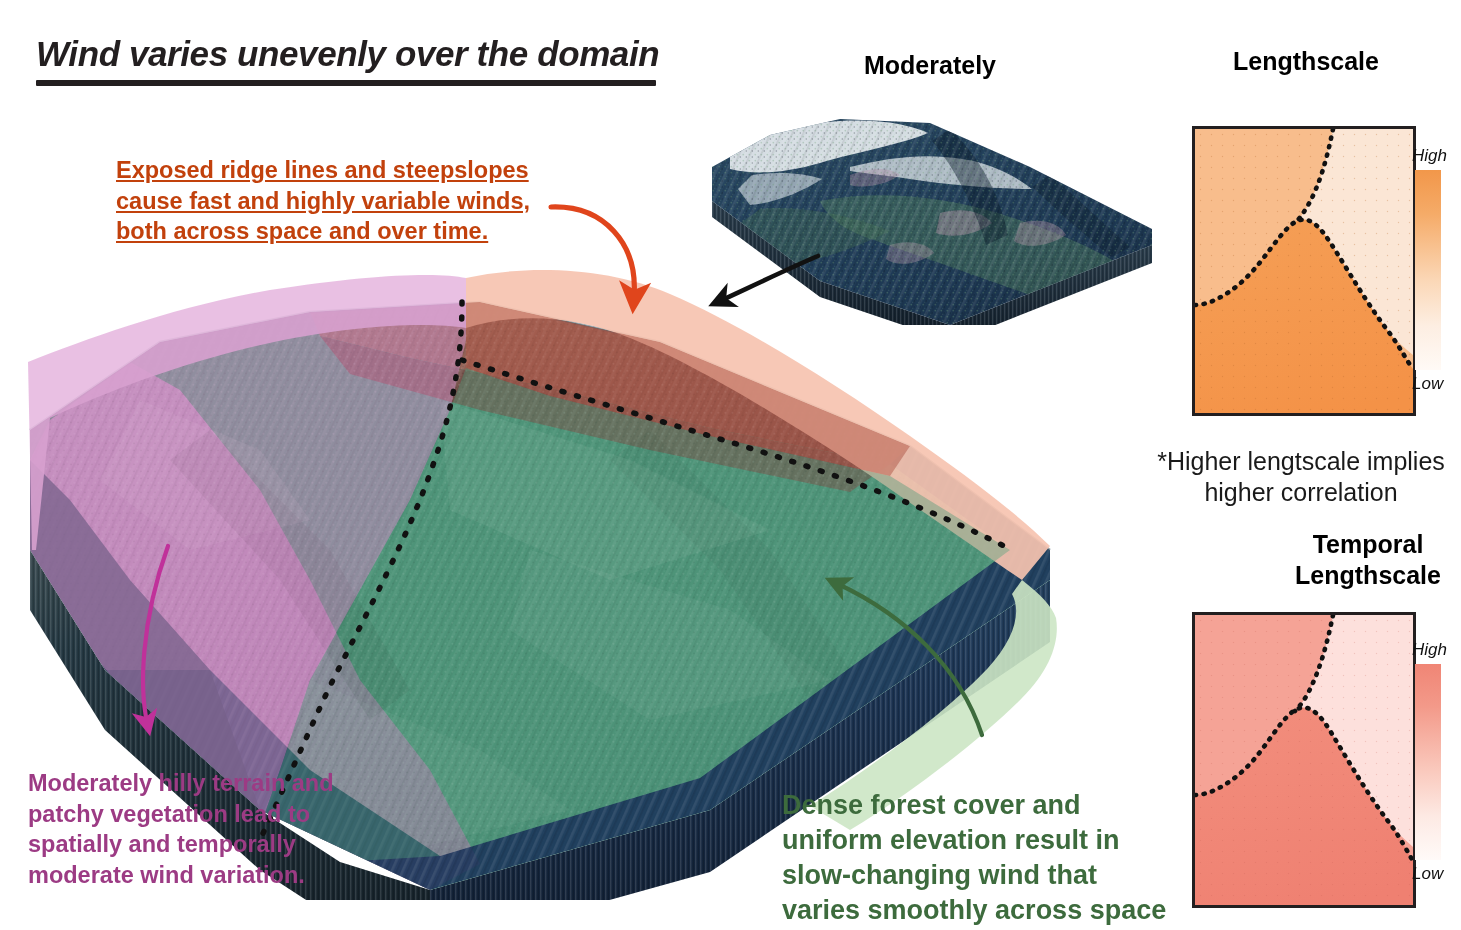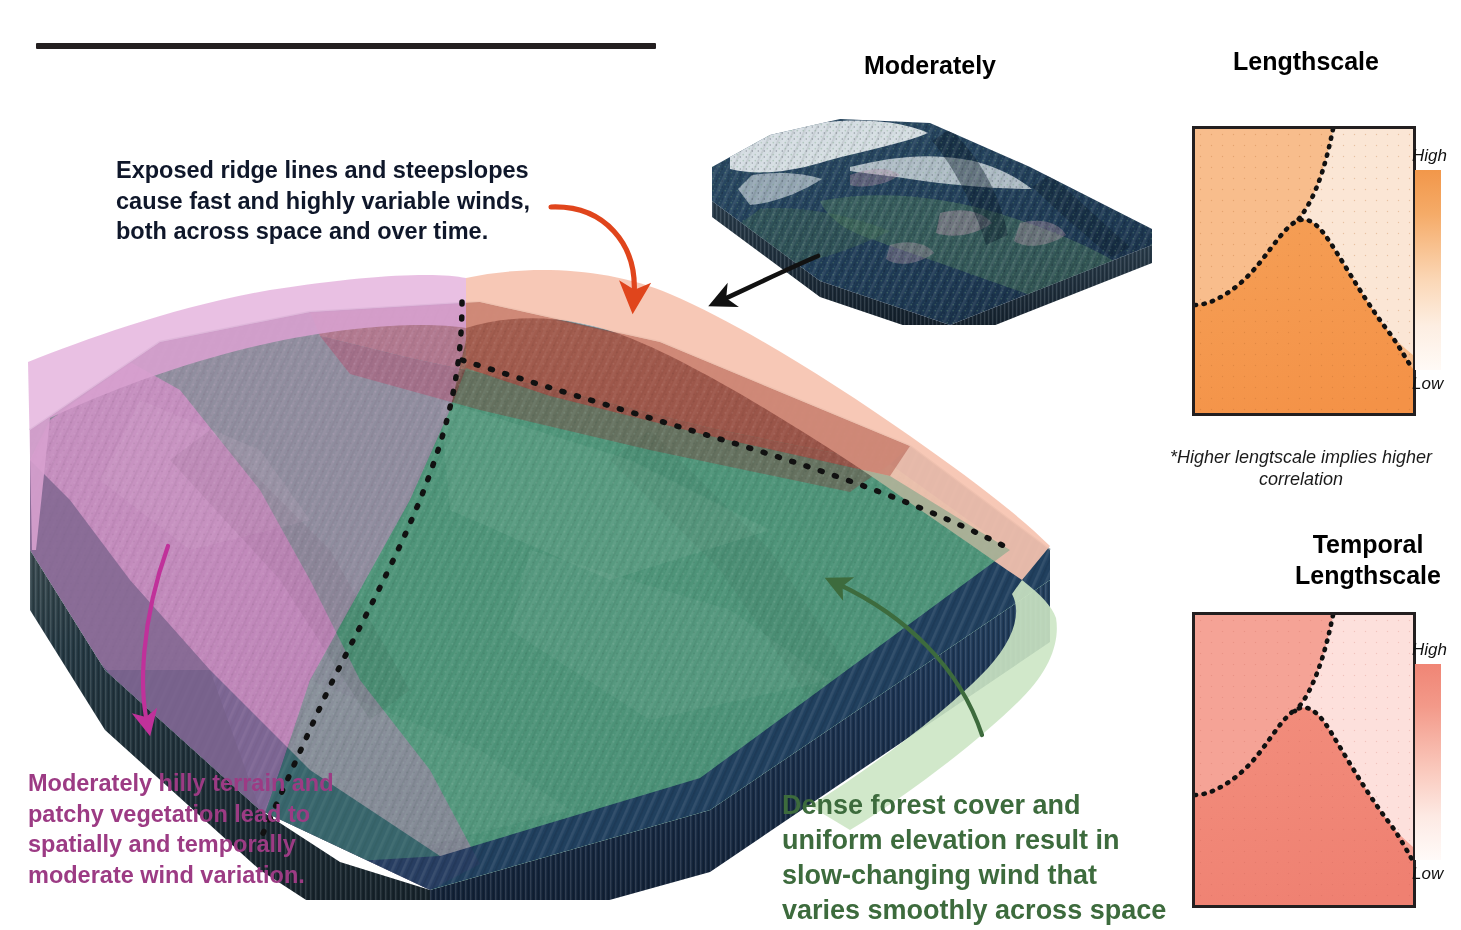--- a/index.html
+++ b/index.html
@@ -8,32 +8,32 @@
   .abs{position:absolute;}
 
   
   #title-block{left:36px;top:36px;width:640px;}
   #page-title{font-size:35px;font-weight:bold;font-style:italic;
               letter-spacing:-0.4px;color:#231f20;line-height:1.05;white-space:nowrap;}
   #title-rule{margin-top:7px;width:620px;height:6px;background:#231f20;border-radius:1px;}
 
   
   .annot{font-weight:bold;line-height:1.30;}
-  #annot-ridge{left:116px;top:155px;width:440px;font-size:23.5px;color:#0f172a;}
+  #annot-ridge{left:116px;top:155px;width:440px;font-size:23.5px;color:#c2410c;text-decoration:underline;}
   #annot-hilly{left:28px;top:768px;width:350px;font-size:23.5px;color:#9c3b84;}
   #annot-forest{left:782px;top:788px;width:400px;font-size:27px;color:#3d6b3d;}
 
   
   .panel-heading{font-size:25px;font-weight:bold;text-align:center;line-height:1.22;color:#000;}
   #env-heading{left:790px;top:50px;width:280px;}
   #spatial-heading{left:1186px;top:46px;width:240px;}
   #temporal-heading{left:1248px;top:529px;width:240px;}
 
   #note-text{left:1142px;top:446px;width:318px;text-align:center;
-             font-size:18px;font-style:italic;line-height:1.24;color:#1a1a1a;}
+             font-size:25px;line-height:1.24;color:#1a1a1a;}
 
   
   .ls-panel{border:3px solid #231f20;overflow:hidden;background:#fff;}
   #spatial-panel{left:1192px;top:126px;width:218px;height:284px;}
   #temporal-panel{left:1192px;top:612px;width:218px;height:290px;}
   .ls-panel svg{display:block;width:100%;height:100%;}
 
   
   .cbar-wrap{width:60px;}
   #spatial-cbar-wrap{left:1412px;top:146px;height:260px;}
@@ -50,20 +50,21 @@
   .terr-wrap svg{display:block;width:100%;height:100%;}
 
   
   #arrow-layer{left:0;top:0;width:1461px;height:930px;pointer-events:none;}
   #arrow-layer svg{display:block;width:100%;height:100%;}
 </style>
 </head>
 <body>
 
 <div class="abs" id="title-block">
+  <div id="page-title">Wind varies unevenly over the domain</div>
   <div id="title-rule"></div>
 </div>
 
 <div class="abs terr-wrap" id="main-terrain">
 <svg viewBox="0 0 1075 650" xmlns="http://www.w3.org/2000/svg">
   <defs>
 
     <linearGradient id="gForest" x1="0.15" y1="0" x2="0.8" y2="1">
       <stop offset="0" stop-color="#55947c"></stop>
       <stop offset="0.35" stop-color="#4f9079"></stop>

